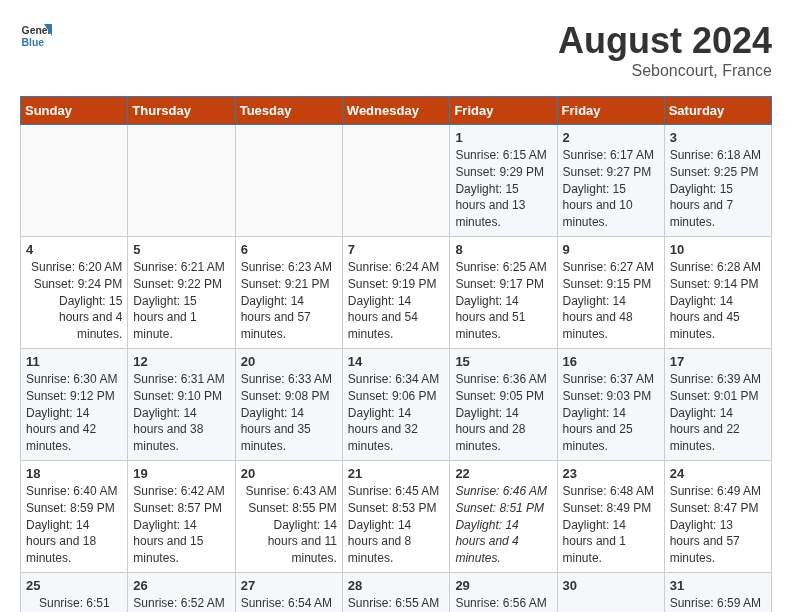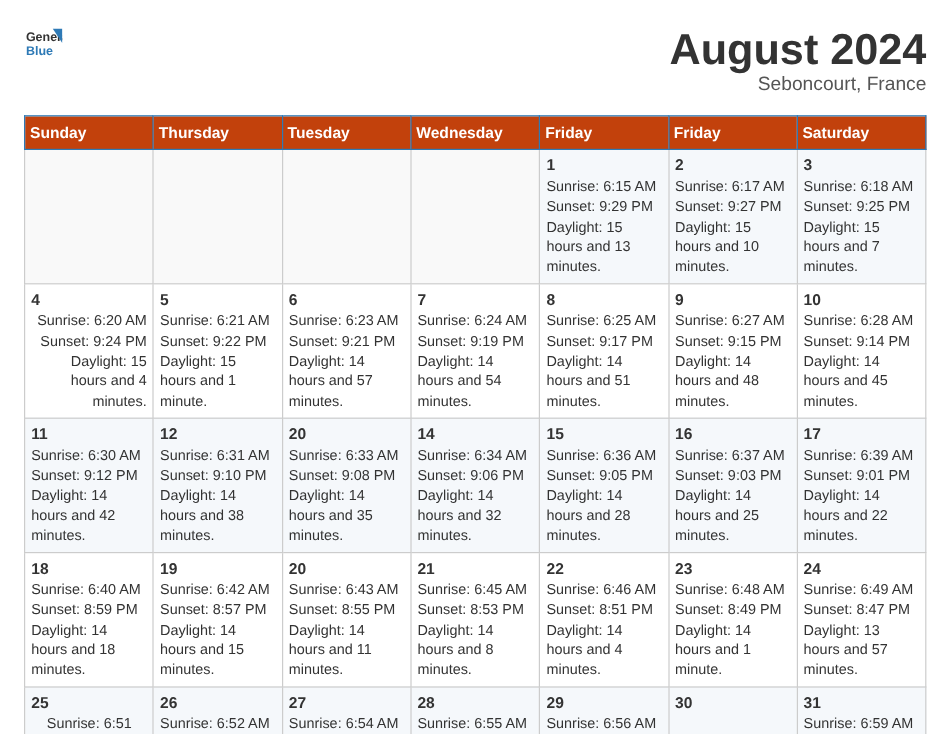--- a/index.html
+++ b/index.html
@@ -237,33 +237,33 @@
 Daylight: 14 hours and 18 minutes.</div>
         </td>
         <td>
           <span class="day-num">19</span>
           <div class="day-info" style="white-space: pre-line;">Sunrise: 6:42 AM
 Sunset: 8:57 PM
 Daylight: 14 hours and 15 minutes.</div>
         </td>
         <td>
           <span class="day-num">20</span>
-          <div class="day-info" style="white-space: pre-line;">Sunrise: 6:43 AM
+          <div class="day-info" style="white-space: pre-line; text-align: right;">Sunrise: 6:43 AM
 Sunset: 8:55 PM
 Daylight: 14 hours and 11 minutes.</div>
         </td>
         <td>
           <span class="day-num">21</span>
           <div class="day-info" style="white-space: pre-line;">Sunrise: 6:45 AM
 Sunset: 8:53 PM
 Daylight: 14 hours and 8 minutes.</div>
         </td>
         <td>
           <span class="day-num">22</span>
-          <div class="day-info" style="white-space: pre-line;">Sunrise: 6:46 AM
+          <div class="day-info" style="white-space: pre-line; font-style: italic;">Sunrise: 6:46 AM
 Sunset: 8:51 PM
 Daylight: 14 hours and 4 minutes.</div>
         </td>
         <td>
           <span class="day-num">23</span>
           <div class="day-info" style="white-space: pre-line;">Sunrise: 6:48 AM
 Sunset: 8:49 PM
 Daylight: 14 hours and 1 minute.</div>
         </td>
         <td>

